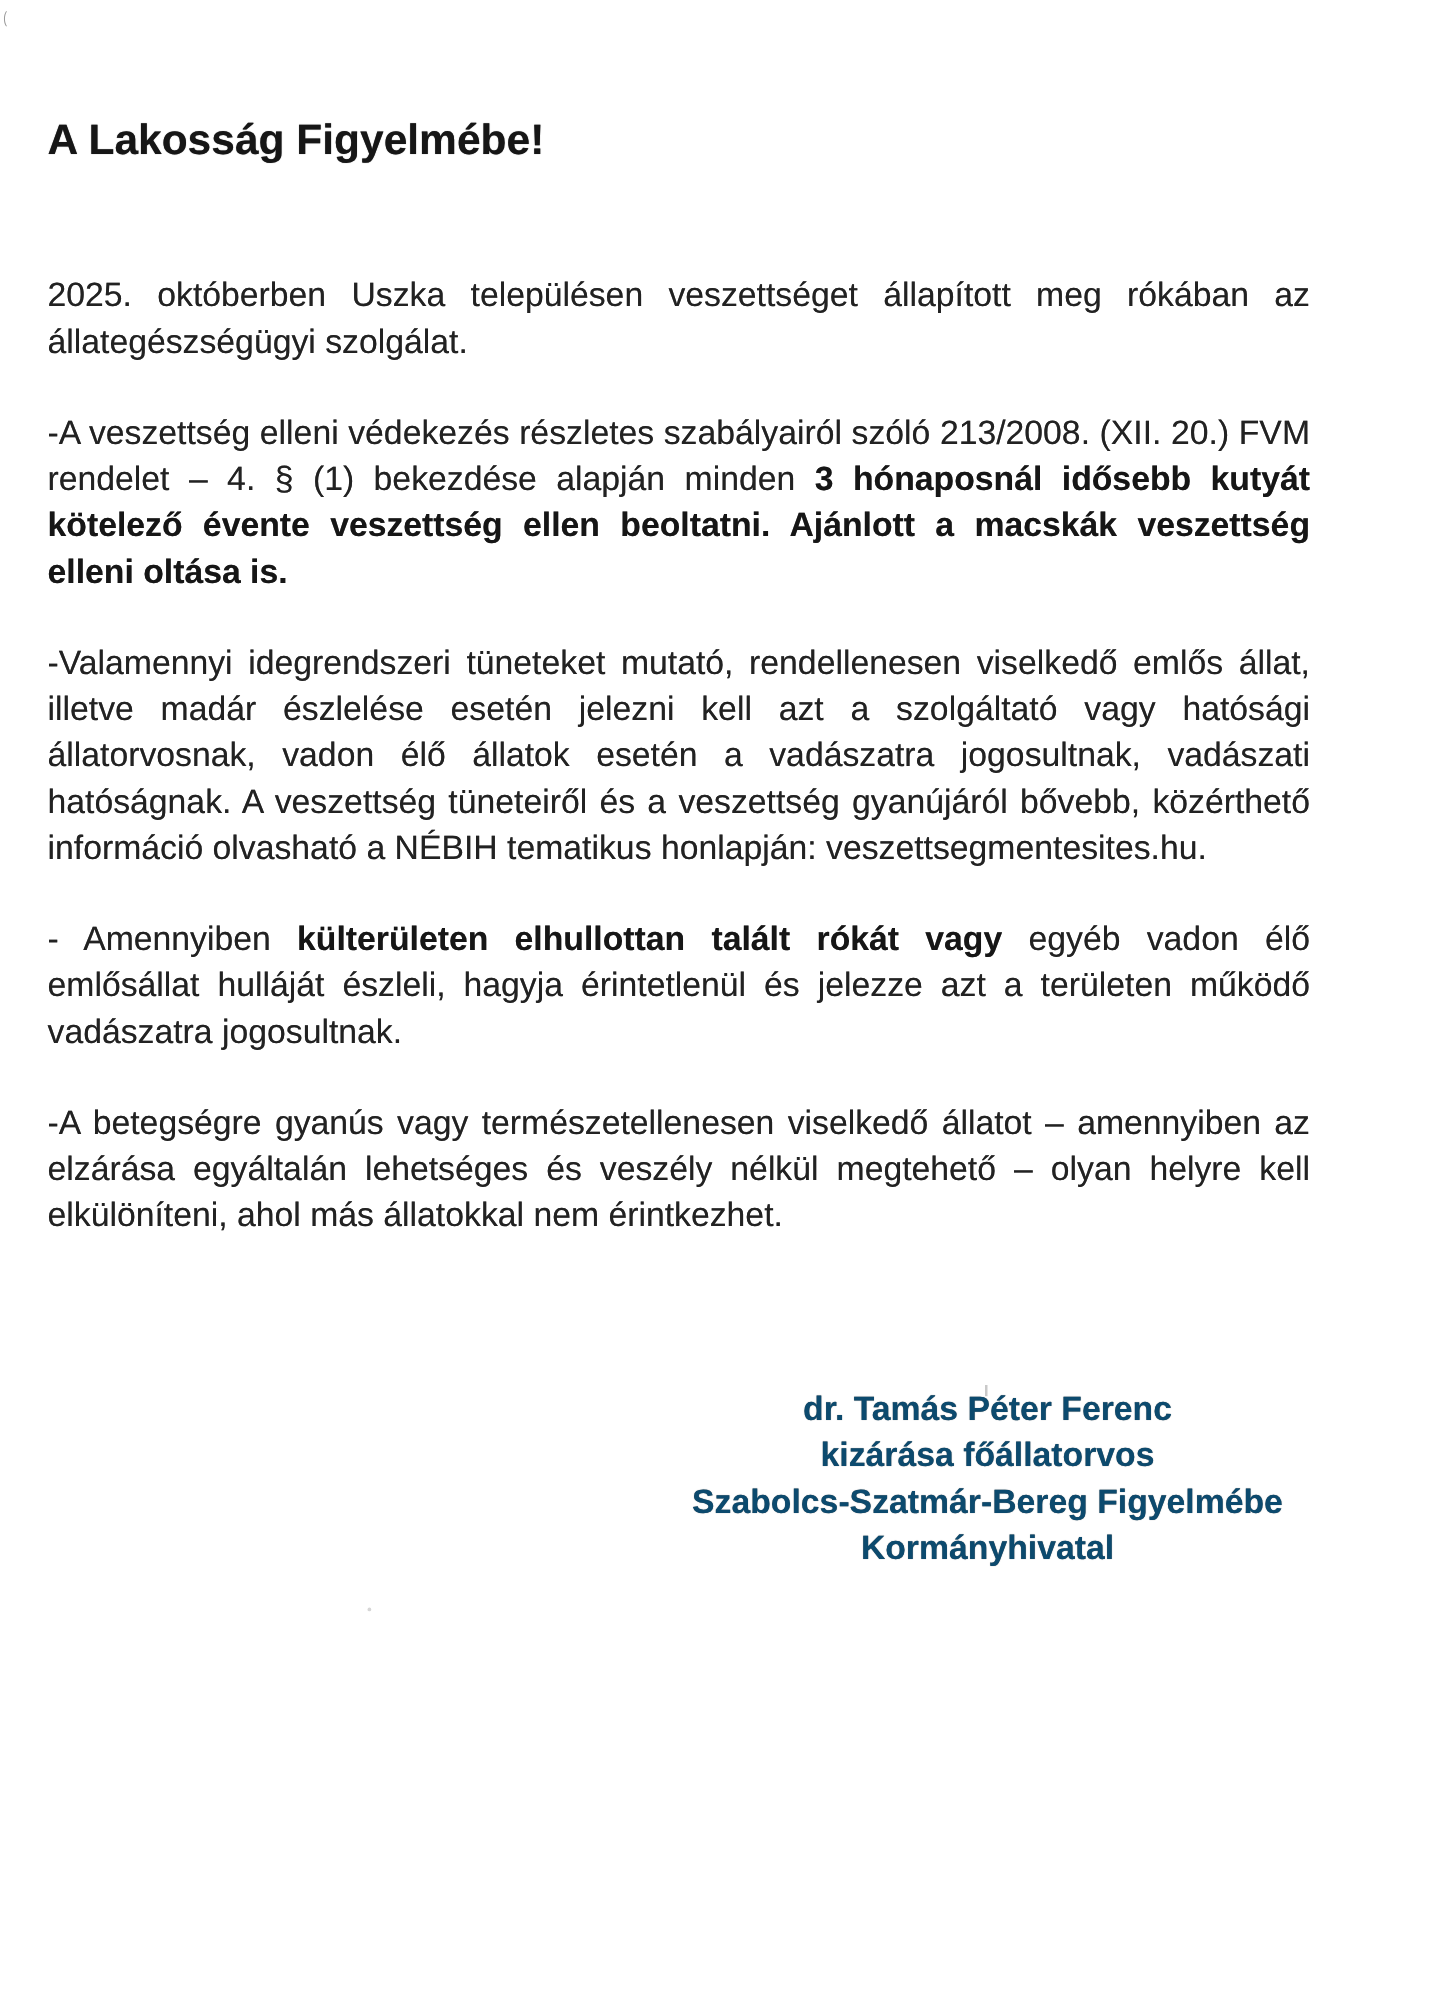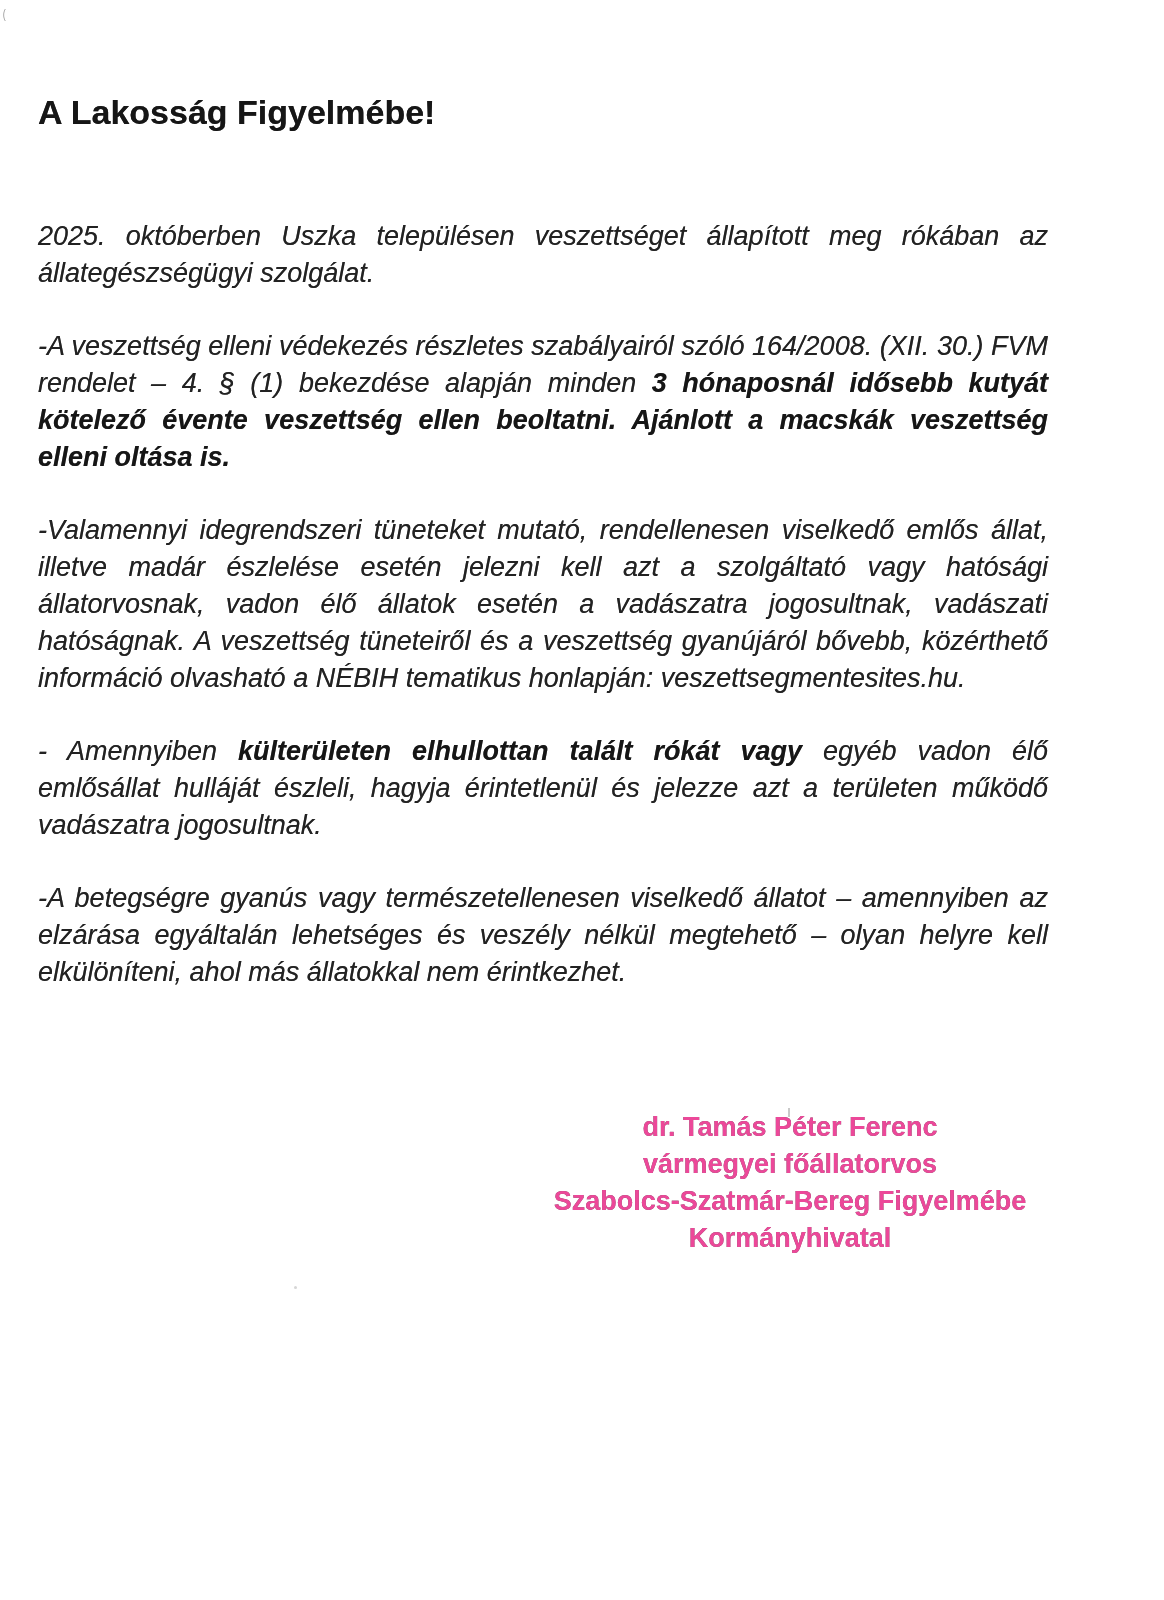--- a/index.html
+++ b/index.html
@@ -18,40 +18,40 @@
   }
   .title {
     font-size: 34px;
     font-weight: 700;
     line-height: 40px;
     text-align: left;
     margin: 0 0 86px 0;
     color: #161616;
     text-shadow: 0 0 0.6px rgba(20,20,20,.75);
   }
-  .body-text { display: block; font-style: italic; }
+  .body-text { display: block; }
   .para {
     font-size: 27px;
     line-height: 37px;
     text-align: justify;
     text-justify: inter-word;
     margin: 0 0 36px 0;
     color: #222222;
     text-shadow: 0 0 0.5px rgba(40,40,40,.65);
   }
   .para .bold { font-weight: 700; color: #161616; }
   .signature {
     margin-top: 118px;
     margin-left: 442px;
     width: 620px;
     text-align: center;
     font-size: 27px;
     font-weight: 700;
     line-height: 37px;
-    color: #ec4899;
+    color: #0c4a6e;
     text-shadow: 0 0 0.6px rgba(20,20,20,.7);
   }
   .corner-mark {
     position: absolute; left: 2px; top: 6px;
     font-size: 13px; color: #9a9a9a;
     transform: scaleX(0.7);
   }
   .speck-1 {
     position: absolute; left: 788px; top: 1108px;
     width: 2px; height: 9px; background: #c9c9c9;
@@ -64,28 +64,28 @@
 </head>
 <body>
 
 <div class="page">
   <div class="corner-mark">(</div>
 
   <h1 class="title">A Lakosság Figyelmébe!</h1>
 
   <div class="body-text">
       <p class="para"><span>2025. októberben Uszka településen veszettséget állapított meg rókában az állategészségügyi szolgálat.</span></p>
-      <p class="para"><span>-A veszettség elleni védekezés részletes szabályairól szóló 164/2008. (XII. 30.) FVM rendelet – 4. § (1) bekezdése alapján minden </span><span class="bold">3 hónaposnál idősebb kutyát kötelező évente veszettség ellen beoltatni. Ajánlott a macskák veszettség elleni oltása is.</span></p>
+      <p class="para"><span>-A veszettség elleni védekezés részletes szabályairól szóló 213/2008. (XII. 20.) FVM rendelet – 4. § (1) bekezdése alapján minden </span><span class="bold">3 hónaposnál idősebb kutyát kötelező évente veszettség ellen beoltatni. Ajánlott a macskák veszettség elleni oltása is.</span></p>
       <p class="para"><span>-Valamennyi idegrendszeri tüneteket mutató, rendellenesen viselkedő emlős állat, illetve madár észlelése esetén jelezni kell azt a szolgáltató vagy hatósági állatorvosnak, vadon élő állatok esetén a vadászatra jogosultnak, vadászati hatóságnak. A veszettség tüneteiről és a veszettség gyanújáról bővebb, közérthető információ olvasható a NÉBIH tematikus honlapján: veszettsegmentesites.hu.</span></p>
       <p class="para"><span>- Amennyiben </span><span class="bold">külterületen elhullottan talált rókát vagy </span><span>egyéb vadon élő emlősállat hulláját észleli, hagyja érintetlenül és jelezze azt a területen működő vadászatra jogosultnak.</span></p>
       <p class="para"><span>-A betegségre gyanús vagy természetellenesen viselkedő állatot – amennyiben az elzárása egyáltalán lehetséges és veszély nélkül megtehető – olyan helyre kell elkülöníteni, ahol más állatokkal nem érintkezhet.</span></p>
     </div>
 
   <div class="signature">
       <div class="sig-line">dr. Tamás Péter Ferenc</div>
-      <div class="sig-line">vármegyei főállatorvos</div>
+      <div class="sig-line">kizárása főállatorvos</div>
       <div class="sig-line">Szabolcs-Szatmár-Bereg Figyelmébe</div>
       <div class="sig-line">Kormányhivatal</div>
     </div>
 
   <div class="speck-1"></div>
   <div class="speck-2"></div>
 </div>
 
 </body></html>

